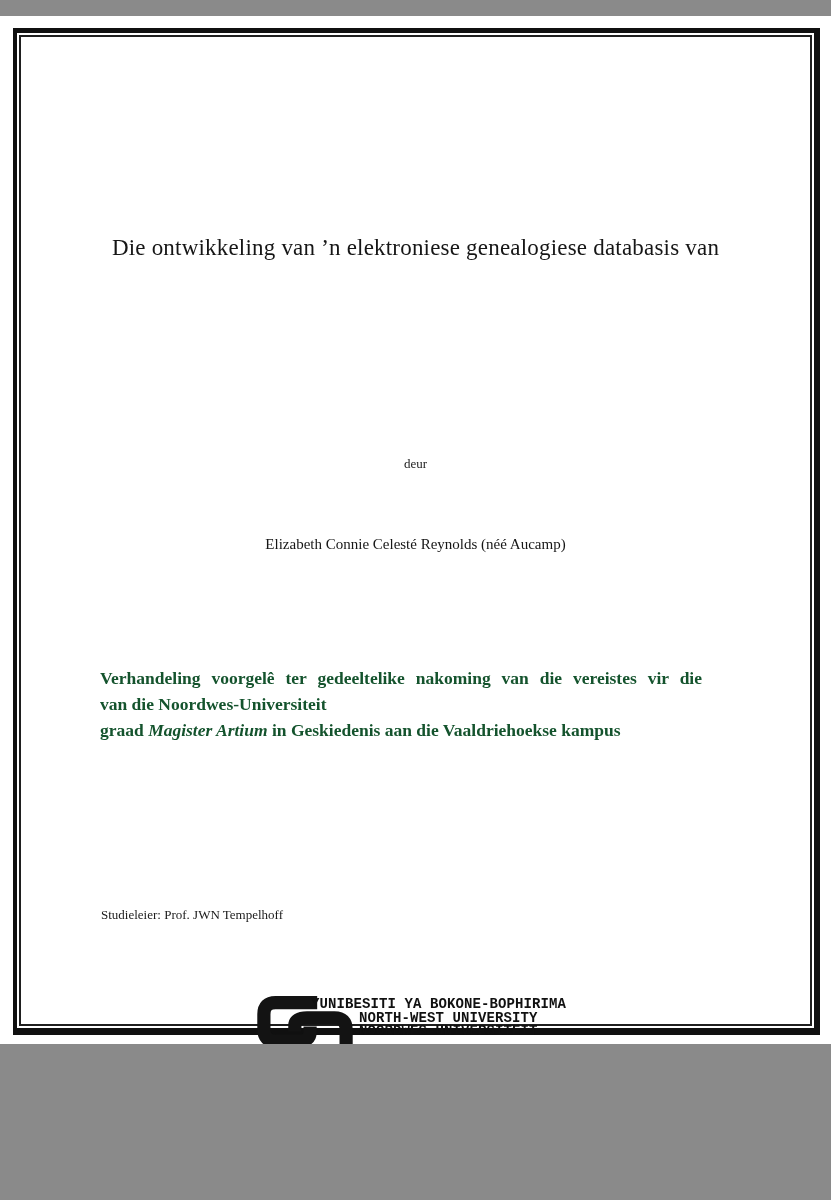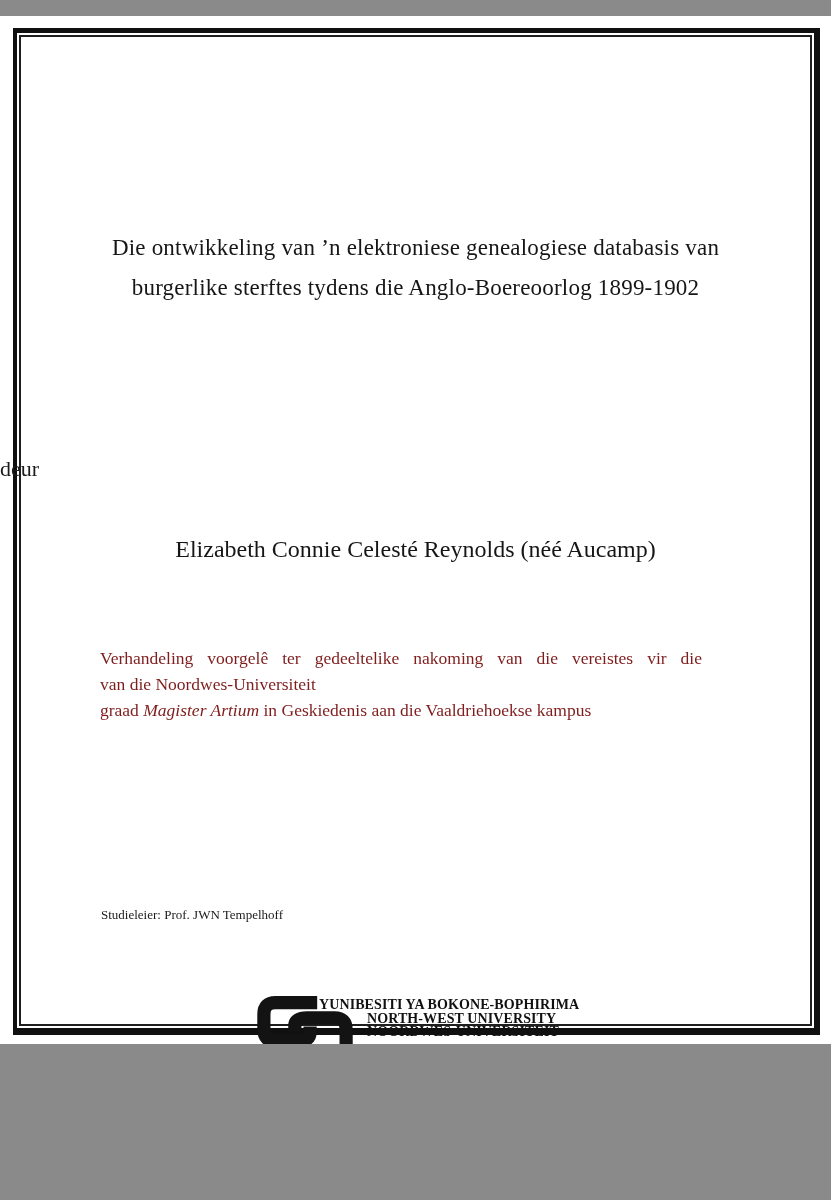--- a/index.html
+++ b/index.html
@@ -26,46 +26,46 @@
 
   .title{
     position:absolute;left:60px;right:60px;top:212px;
     text-align:center;
     font-size:23px;line-height:40px;
     letter-spacing:0.2px;
     color:#161616;
   }
   .byline{
     position:absolute;left:0;right:0;top:440px;
-    text-align:left;font-size:22px;color:#1c1c1c;
+    text-align:center;font-size:13px;color:#1c1c1c;
   }
   .author{
     position:absolute;left:0;right:0;top:520px;
-    text-align:center;font-size:24px;color:#161616;
+    text-align:center;font-size:15px;color:#161616;
   }
   .statement{
-    position:absolute;left:100px;top:629px;width:602px;
-    font-size:17.5px;line-height:26px;color:#7f1d1d;
+    position:absolute;left:100px;top:649px;width:602px;
+    font-size:17.5px;line-height:26px;color:#14532d;font-weight:bold;
   }
   .statement .justified{
     text-align:justify;
     text-align-last:justify;
   }
   .statement .em{font-style:italic;}
   .credits{
     position:absolute;left:101px;top:885px;
     font-size:13px;line-height:27px;color:#1a1a1a;
   }
   .logo{
     position:absolute;left:257px;top:980px;width:330px;height:80px;
   }
   .logo-mark{position:absolute;left:0;top:0;}
   .logo-text{
-    position:absolute;left:62px;top:2px;
-    font-family:Liberation Serif, serif;
+    position:absolute;left:54px;top:2px;
+    font-family:Liberation Mono, monospace;
     font-weight:700;
     font-size:14px;line-height:13.5px;
     letter-spacing:0.1px;
     color:#111;
     white-space:nowrap;
   }
   .logo-text .l2,.logo-text .l3{margin-left:48px;}
 </style>
 </head>
 <body>
@@ -73,21 +73,20 @@
 <div class="scan">
 
   <div class="frame">
     <div class="frame-inner"></div>
   </div>
 
   <div class="content">
 
     <div class="title">
       <div>Die ontwikkeling van ’n elektroniese genealogiese databasis van</div>
-      <div>burgerlike sterftes tydens die Anglo-Boereoorlog 1899-1902</div>
     </div>
 
     <div class="byline">deur</div>
 
     <div class="author">Elizabeth Connie Celesté Reynolds (néé Aucamp)</div>
 
     <div class="statement">
       <div class="justified">Verhandeling voorgelê ter gedeeltelike nakoming van die vereistes vir die</div>
       <div>van die Noordwes-Universiteit</div>
       <div><span>graad </span><span class="em">Magister Artium</span><span> in Geskiedenis aan die Vaaldriehoekse kampus</span></div>

